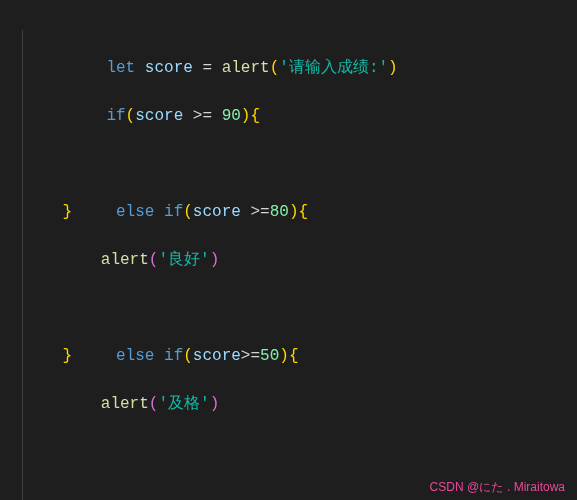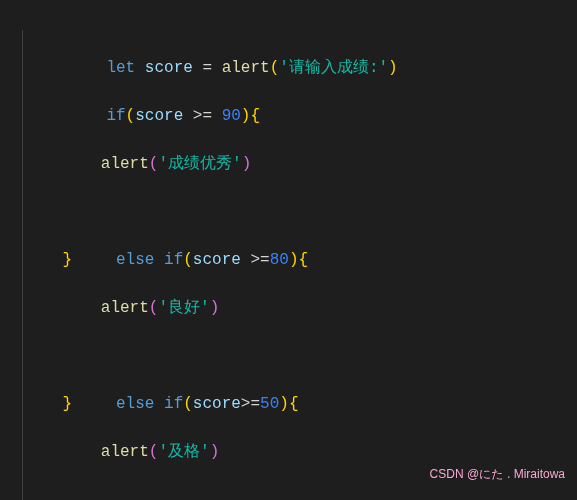--- a/index.html
+++ b/index.html
@@ -27,42 +27,41 @@
     bottom: 50px;
     width: 1px;
     background: #404040;
   }
   .tag { color: #808080; }
   .keyword { color: #569cd6; margin-left: 44px; }
   .variable { color: #9cdcfe; }
   .operator { color: #d4d4d4; }
   .func { color: #dcdcaa; }
   .string { color: #14b8a6; }
-  .number { color: #3b82f6; margin-top: 44px; }
+  .number { color: #86efac; margin-top: 44px; }
   .paren { color: #ffd700; }
   .paren2 { color: #da70d6; }
   .brace { color: #ffd700; }
   .line { display: block; min-height: 1.5em; }
   .watermark {
     position: absolute;
-    bottom: 17px;
+    bottom: 4px;
     right: 12px;
-    color: #f9a8d4;
+    color: #ec4899;
     font-size: 12px;
     font-family: sans-serif;
   }
 </style>
 </head>
 <body>
 
 <div class="code-area">
 <div class="gutter-line"></div>
 <span class="line">    <span class="keyword">let</span> <span class="variable">score</span><span class="operator"> = </span><span class="func">alert</span><span class="paren">(</span><span class="string">'请输入成绩:'</span><span class="paren">)</span></span>
 <span class="line">    <span class="keyword">if</span><span class="paren">(</span><span class="variable">score</span><span class="operator"> &gt;= </span><span class="number">90</span><span class="paren">)</span><span class="brace">{</span></span>
-<span class="line">        <span class="func">alert</span><span class="paren2">(</span><span class="string">'成绩优秀'</span><span class="paren2">)</span></span>
 <span class="line"> </span>
 <span class="line">    <span class="brace">}</span><span class="keyword">else if</span><span class="paren">(</span><span class="variable">score</span><span class="operator"> &gt;=</span><span class="number">80</span><span class="paren">)</span><span class="brace">{</span></span>
 <span class="line">        <span class="func">alert</span><span class="paren2">(</span><span class="string">'良好'</span><span class="paren2">)</span></span>
 <span class="line"> </span>
 <span class="line">    <span class="brace">}</span><span class="keyword">else if</span><span class="paren">(</span><span class="variable">score</span><span class="operator">&gt;=</span><span class="number">50</span><span class="paren">)</span><span class="brace">{</span></span>
 <span class="line">        <span class="func">alert</span><span class="paren2">(</span><span class="string">'及格'</span><span class="paren2">)</span></span>
 
 
 
 

